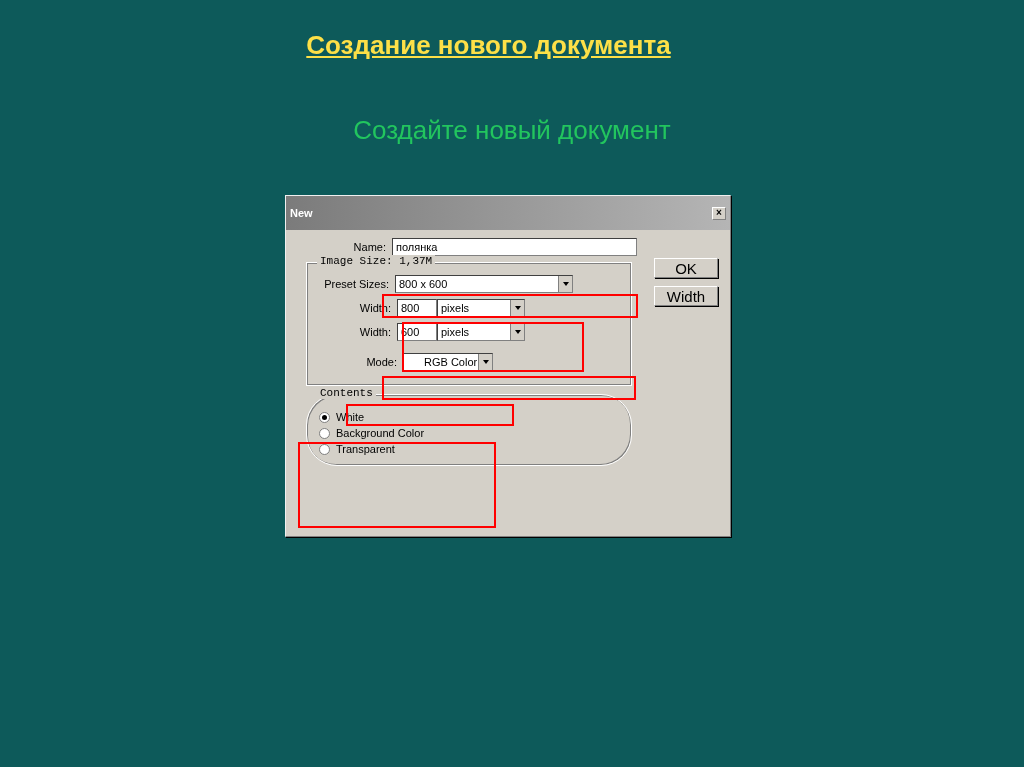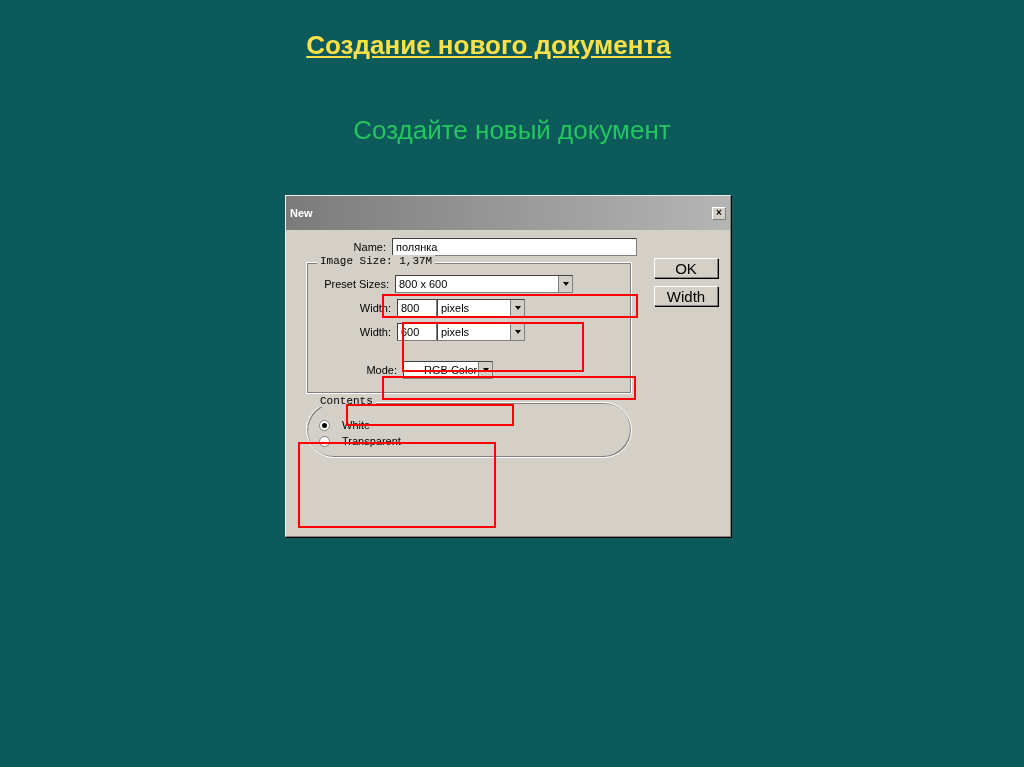--- a/index.html
+++ b/index.html
@@ -155,21 +155,21 @@
     flex-direction: column;
     gap: 8px;
   }
   .hl {
     border: 2px solid #ff0000;
     position: absolute;
   }
   .radio-row {
     display: flex;
     align-items: center;
-    gap: 12px;
+    gap: 6px;
     margin: 4px 0;
     font-size: 11px;
   }
   .radio {
     width: 11px; height: 11px;
     border-radius: 50%;
     background: #fff;
     border: 1px solid #808080;
     display:flex; align-items:center; justify-content:center;
   }
@@ -183,21 +183,21 @@
   .image-size-group {
     margin-left: 12px;
     margin-right: 90px;
     margin-top: 6px;
   }
   .preset-row .lbl { width: 80px; }
   .preset-row .sel { width: 178px; }
   .dim-row .lbl { width: 100px; }
   .dim-row .inp { width: 40px; margin-right: 0; }
   .dim-row .sel { width: 88px; }
-  .mode-row { margin-top: 20px; margin-left: 42px; }
+  .mode-row { margin-top: 12px; margin-left: 42px; }
   .mode-row .lbl { width: 46px; }
   .mode-row .sel { width: 90px; padding-left: 20px; }
   .contents-group {
     margin-left: 12px;
     margin-right: 90px;
     margin-top: 8px;
     padding-left: 12px;
     padding-bottom: 6px;
     border-radius: 31px;
   }
@@ -260,20 +260,24 @@
     </div>
 
     <div class="fieldset contents-group">
       <span class="legend">Contents</span>
       <div class="radio-row">
         <span class="radio checked"></span>
         <span>White</span>
       </div>
       <div class="radio-row">
         <span class="radio"></span>
+        <span>Background Color</span>
+      </div>
+      <div class="radio-row">
+        <span class="radio"></span>
         <span>Transparent</span>
       </div>
     </div>
 
     <div class="buttons-col">
       <div class="btn">OK</div>
       <div class="btn">Width</div>
     </div>
 
     <div class="hl" style="top:64px; left:96px; width:256px; height:24px;"></div>

